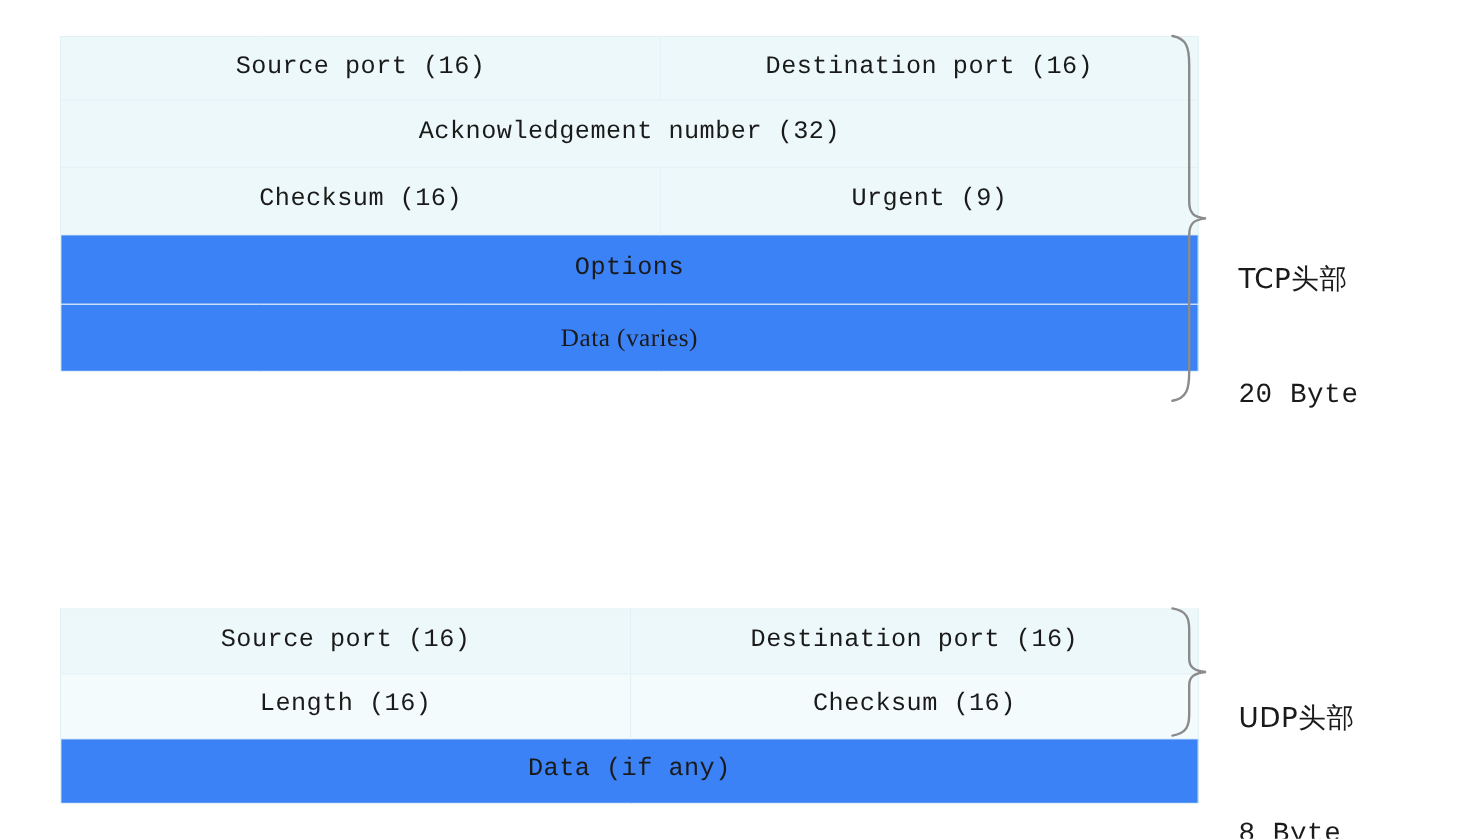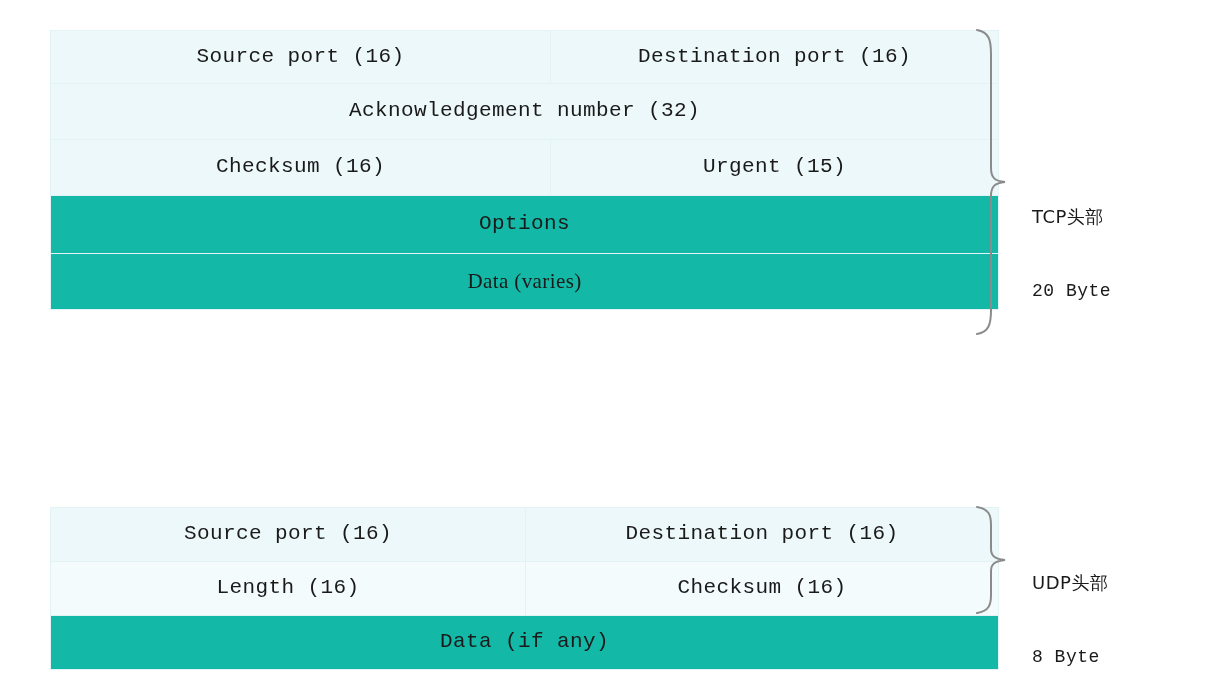--- a/index.html
+++ b/index.html
@@ -35,21 +35,21 @@
     font-size: 21px;
     letter-spacing: 0.4px;
     text-align: center;
     vertical-align: middle;
     padding: 0 6px;
     line-height: 1.25;
     font-family: "Liberation Mono", "DejaVu Sans Mono", monospace;
   }
   .tint-a { background: #edf8fa; }
   .tint-b { background: #f4fbfc; }
-  .tint-c { background: #14b8a6; }
+  .tint-c { background: #3b82f6; }
 
   .cell-left {
     text-align: left;
     padding-left: 12px;
   }
 
   
   #tcp-table {
     left: 50px;
     top: 30px;
@@ -74,21 +74,21 @@
   
   .brace {
     position: absolute;
     color: #8b8b8b;
   }
   .brace svg { display: block; }
 
   .side-label {
     position: absolute;
     color: #1a1a1a;
-    font-size: 18px;
+    font-size: 23px;
     line-height: 1.38;
     letter-spacing: 0.5px;
     white-space: pre;
     font-family: "Liberation Mono", "DejaVu Sans Mono", monospace;
   }
   .side-label .cjk {
     font-family: "DejaVu Sans", "Liberation Sans", sans-serif;
   }
 
   #tcp-brace { left: 975px; top: 28px; }
@@ -105,21 +105,21 @@
     <tbody>
         <tr class="r-port">
       <td class="tint-a" colspan="3" style="width:487px">Source port (16)</td>
       <td class="tint-a" style="width:435px">Destination port (16)</td>
     </tr>
     <tr class="r-ack">
       <td class="tint-a" colspan="4">Acknowledgement number (32)</td>
     </tr>
     <tr class="r-cksum">
       <td class="tint-a" colspan="3">Checksum (16)</td>
-      <td class="tint-a">Urgent (15)</td>
+      <td class="tint-a">Urgent (9)</td>
     </tr>
     <tr class="r-opt">
       <td class="tint-c" colspan="4">Options</td>
     </tr>
     <tr class="r-data">
       <td class="tint-c" colspan="4">Data (varies)</td>
     </tr>
   </tbody>
     </table>
 

